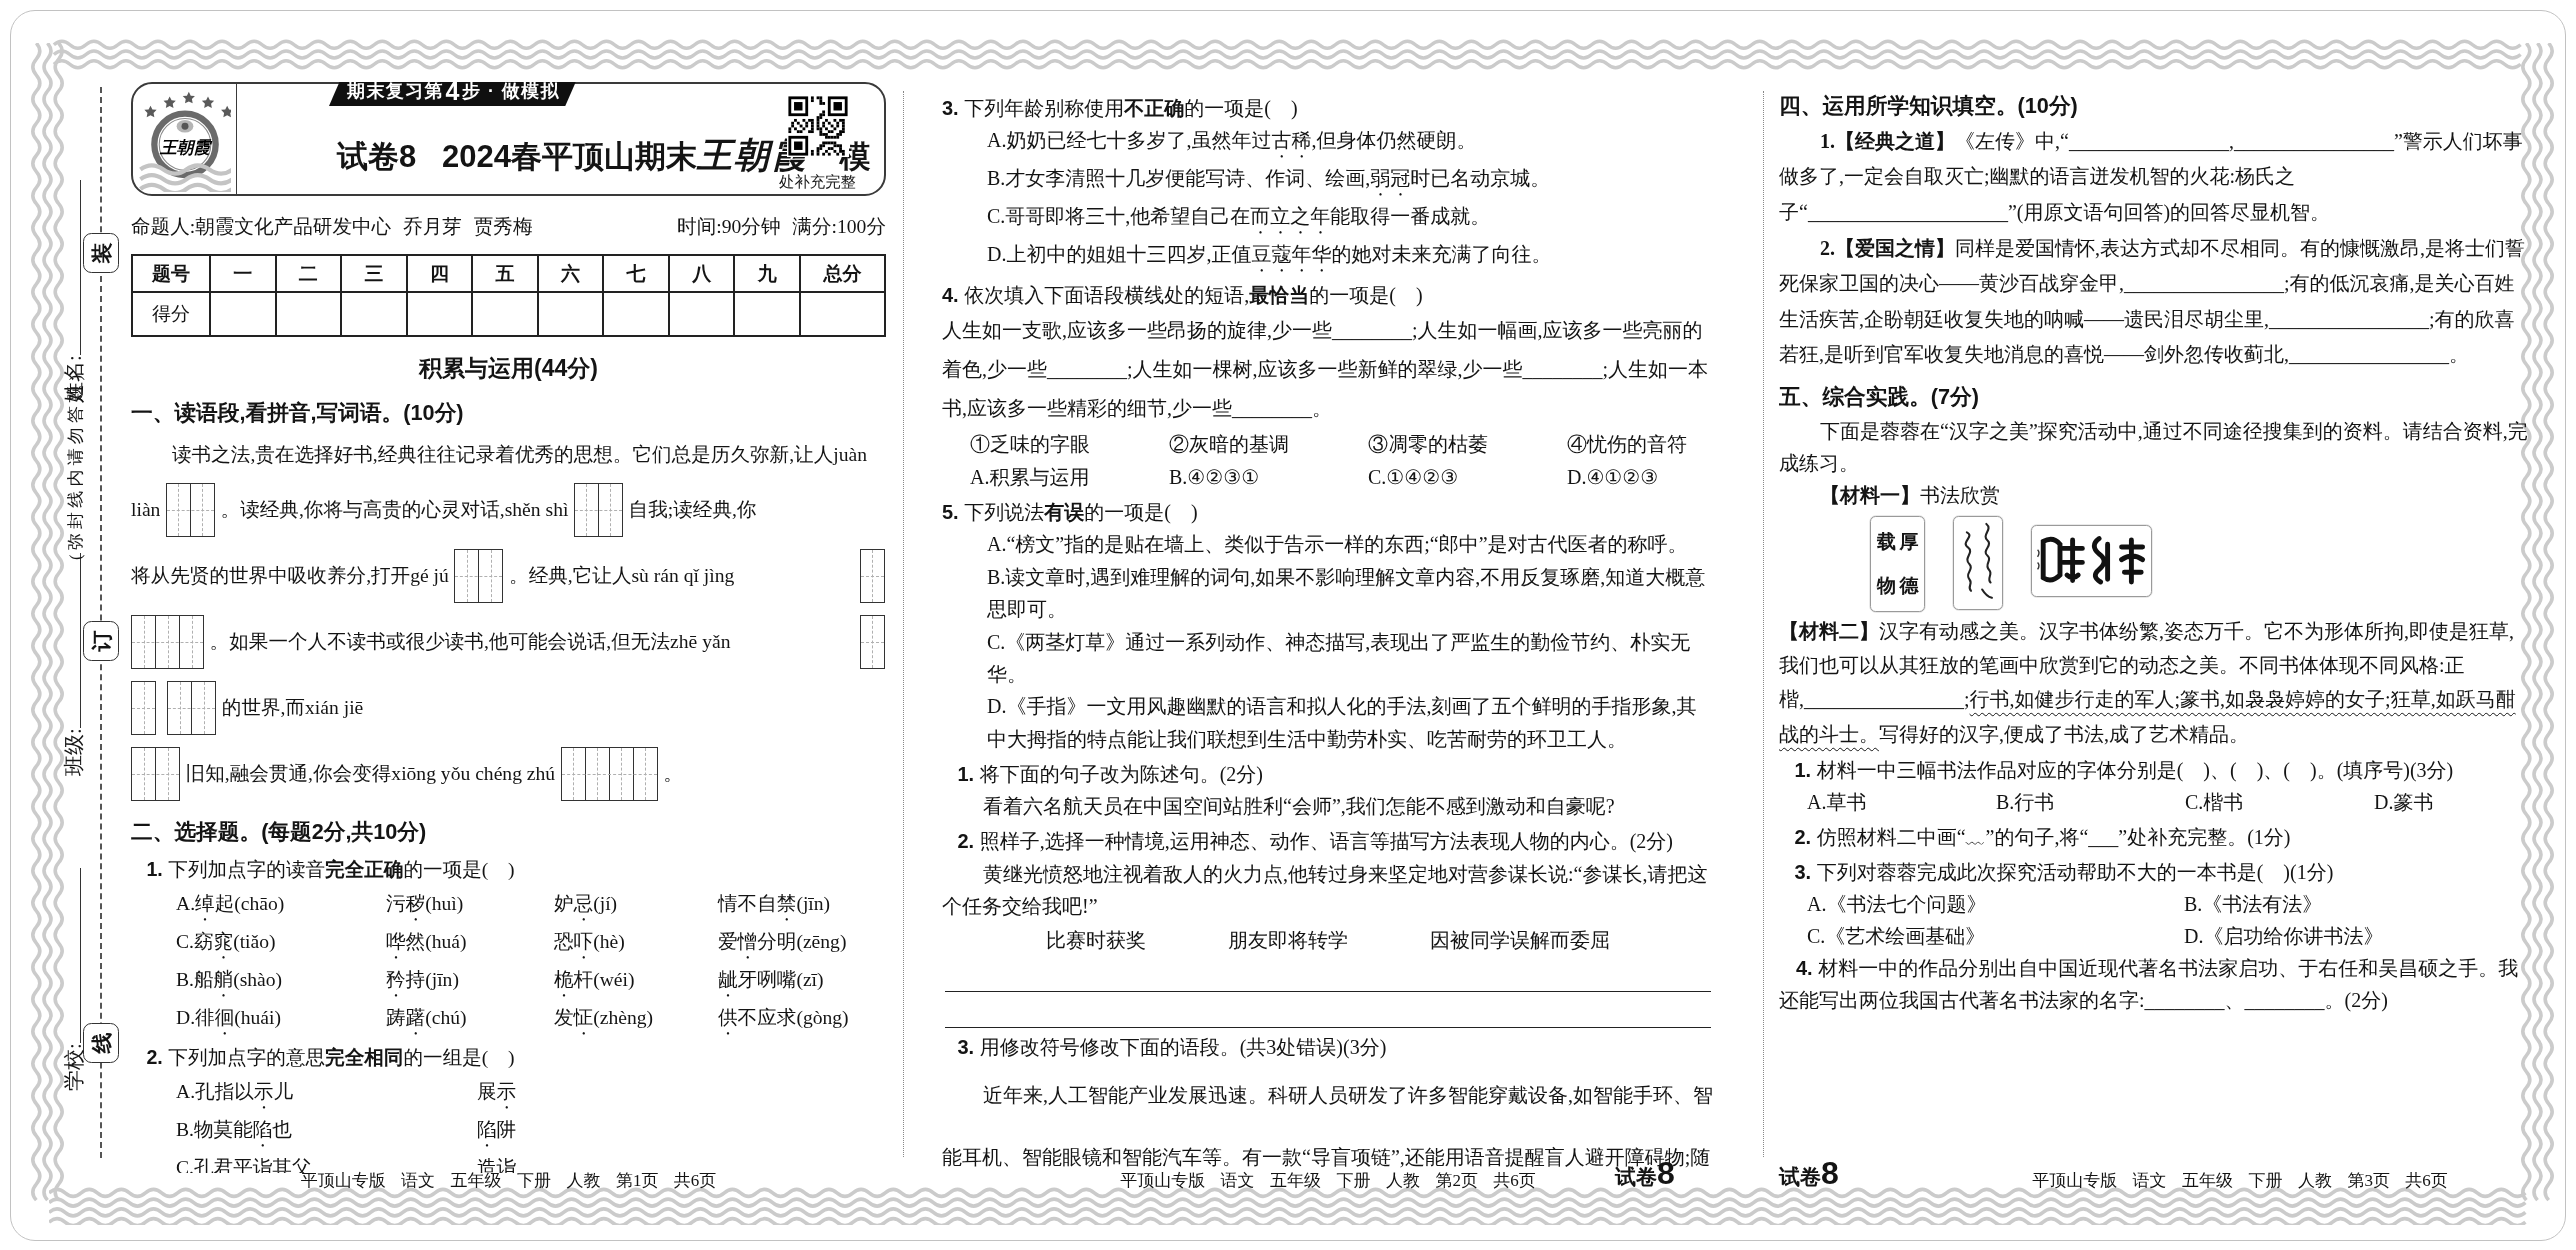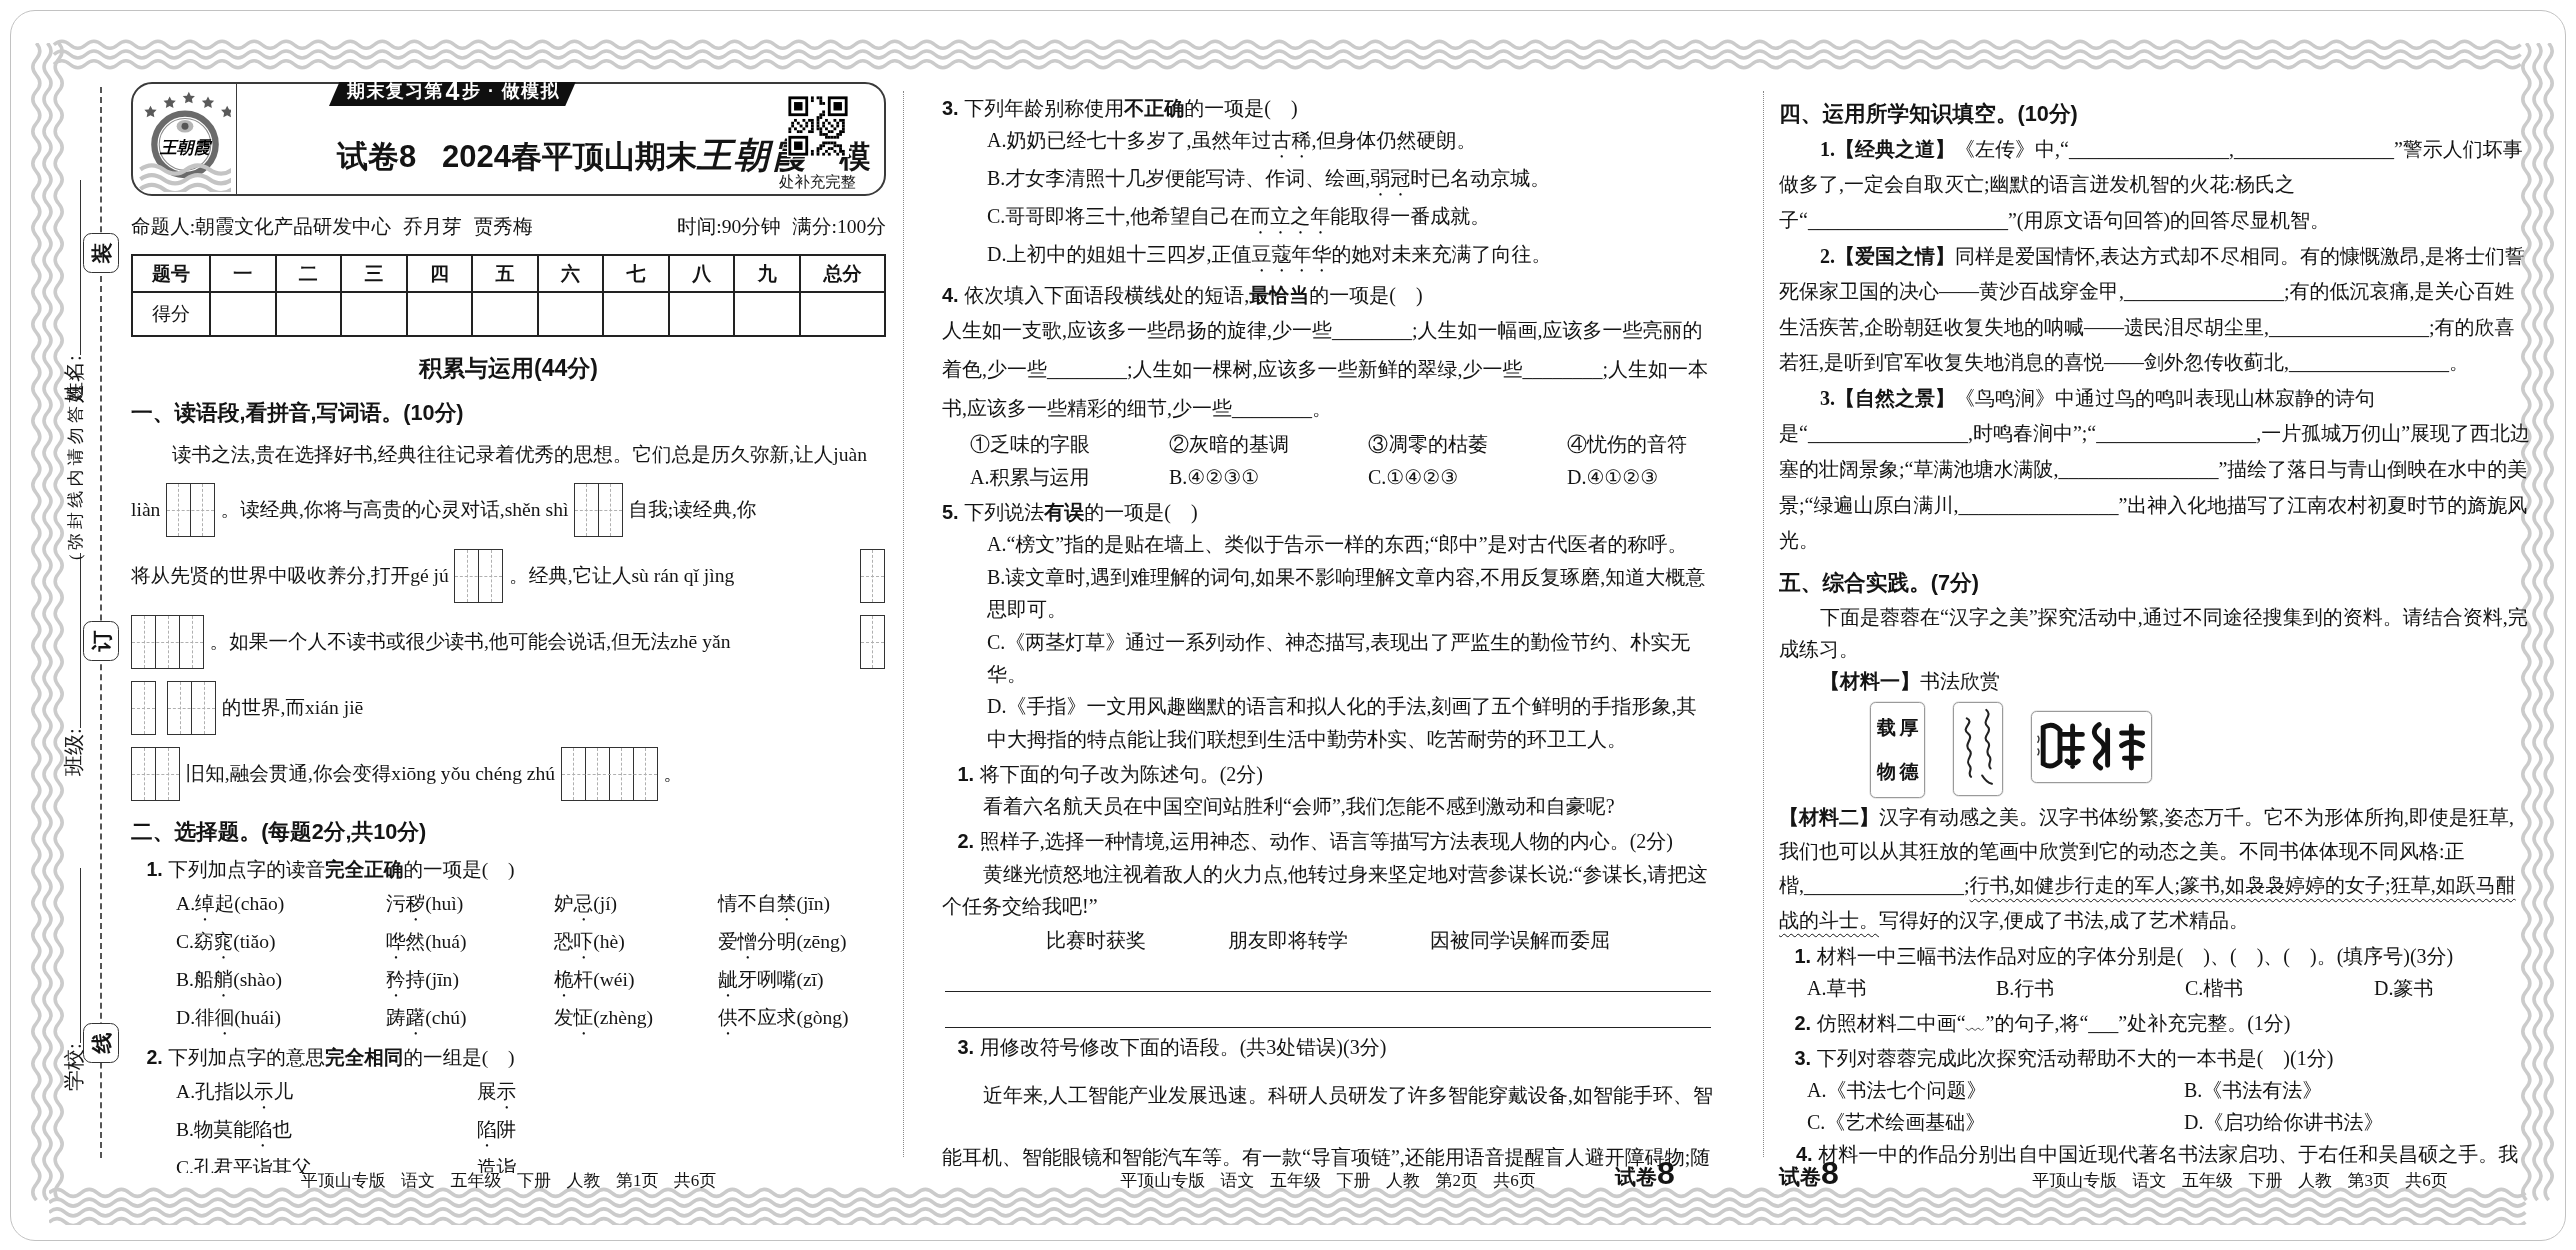--- a/index.html
+++ b/index.html
@@ -479,24 +479,23 @@
       <span>朋友即将转学</span>
       <span>因被同学误解而委屈</span>
     </div>
     <div class="ansline"></div>
     <div class="ansline"></div>
     <div class="stem"><b class="qn">3.</b><span>用修改符号修改下面的语段。(共3处错误)(3分)</span></div>
     <div class="fixpara">近年来,人工智能产业发展迅速。科研人员研发了许多智能穿戴设备,如智能手环、智能耳机、智能眼镜和智能汽车等。有一款“导盲项链”,还能用语音提醒盲人避开障碍物;随着AI技术的成熟,这些智能穿戴设备功能将越来越完善,价格将越来越便利。</div>
   </div>
 
   <div class="col col3">
-    <div class="sec" style="margin-top:8px">四、运用所学知识填空。(10分)</div>
+    <div class="sec" style="margin-top:0">四、运用所学知识填空。(10分)</div>
     <div class="ind" style="line-height:1.78"><b>1.【经典之道】</b>《左传》中,“________________,________________”警示人们坏事做多了,一定会自取灭亡;幽默的语言迸发机智的火花:杨氏之子“____________________”(用原文语句回答)的回答尽显机智。</div>
     <div class="ind" style="line-height:1.78"><b>2.【爱国之情】</b>同样是爱国情怀,表达方式却不尽相同。有的慷慨激昂,是将士们誓死保家卫国的决心——黄沙百战穿金甲,________________;有的低沉哀痛,是关心百姓生活疾苦,企盼朝廷收复失地的呐喊——遗民泪尽胡尘里,________________;有的欣喜若狂,是听到官军收复失地消息的喜悦——剑外忽传收蓟北,________________。</div>
-    <div class="ind" style="line-height:1.78"><b>3.【自然之景】</b>《鸟鸣涧》中通过鸟的鸣叫表现山林寂静的诗句是“________________,时鸣春涧中”;“________________,一片孤城万仞山”展现了西北边塞的壮阔景象;“草满池塘水满陂,________________”描绘了落日与青山倒映在水中的美景;“绿遍山原白满川,________________”出神入化地描写了江南农村初夏时节的旖旎风光。</div>
 
     <div class="sec">五、综合实践。(7分)</div>
     <div class="ind">下面是蓉蓉在“汉字之美”探究活动中,通过不同途径搜集到的资料。请结合资料,完成练习。</div>
     <div class="ind"><b>【材料一】</b>书法欣赏</div>
 
     <div class="cards">
       <div class="card card-kai">
         <span>厚</span>
         <span>德</span>
         <span>载</span>

